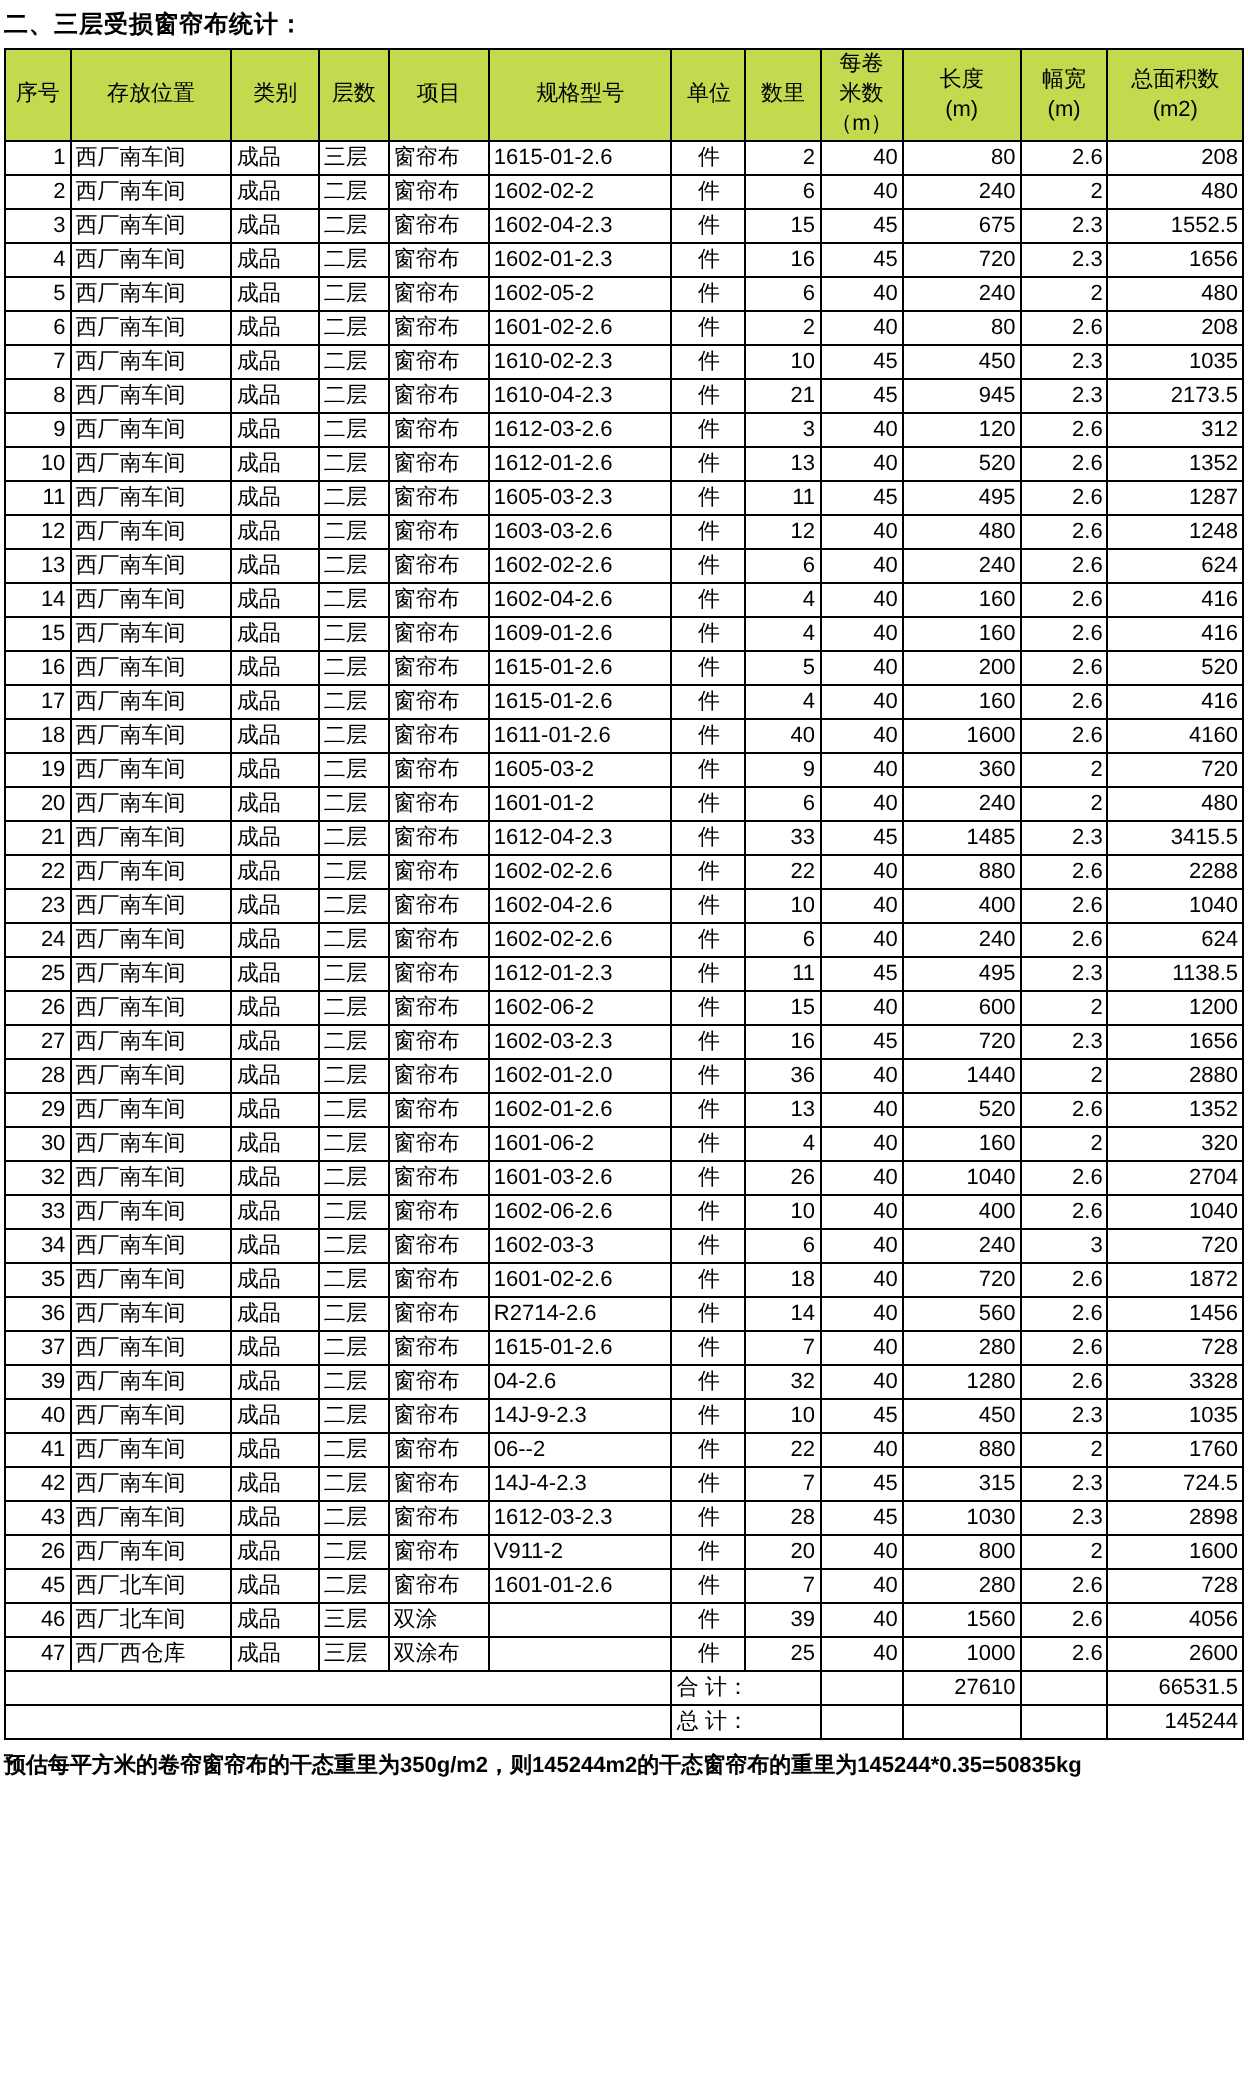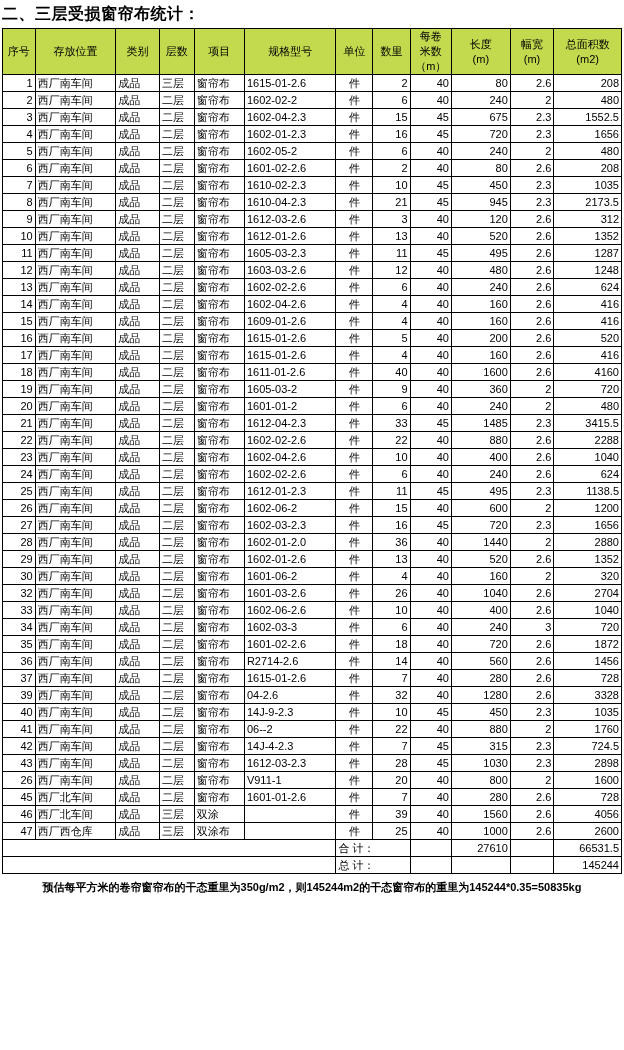--- a/index.html
+++ b/index.html
@@ -14,21 +14,21 @@
     font-size: 11px;
     color: #000000;
     overflow: hidden;
   }
   .page {
     width: 624px;
     padding: 0;
     box-sizing: border-box;
   }
   .doc-title {
-    font-size: 16px;
+    font-size: 12px;
     font-weight: bold;
     padding: 4px 4px 3px 2px;
     letter-spacing: 0.5px;
   }
   table.grid {
     border-collapse: collapse;
     width: 620px;
     margin-left: 2px;
     table-layout: fixed;
   }
@@ -63,21 +63,20 @@
   .c-meters { width: 38px; }
   .c-len { width: 54px; }
   .c-wid { width: 40px; }
   .c-area { width: 62px; }
   .sum-label { text-align: left; }
   .footnote {
     font-size: 11px;
     font-weight: bold;
     padding: 6px 2px 2px 2px;
     line-height: 15px;
-    text-align: center;
   }
   .hdr-two-line {
     font-size: 10px;
     line-height: 11px;
   }
 </style>
 </head>
 <body>
 
 <div class="page">
@@ -702,21 +701,21 @@
           <td class="num">1030</td>
           <td class="num">2.3</td>
           <td class="num">2898</td>
         </tr>
         <tr>
           <td class="num">26</td>
           <td class="lft">西厂南车间</td>
           <td class="lft">成品</td>
           <td class="lft">二层</td>
           <td class="lft">窗帘布</td>
-          <td class="lft">V911-1</td>
+          <td class="lft">V911-2</td>
           <td class="ctr">件</td>
           <td class="num">20</td>
           <td class="num">40</td>
           <td class="num">800</td>
           <td class="num">2</td>
           <td class="num">1600</td>
         </tr>
         <tr>
           <td class="num">45</td>
           <td class="lft">西厂北车间</td>

